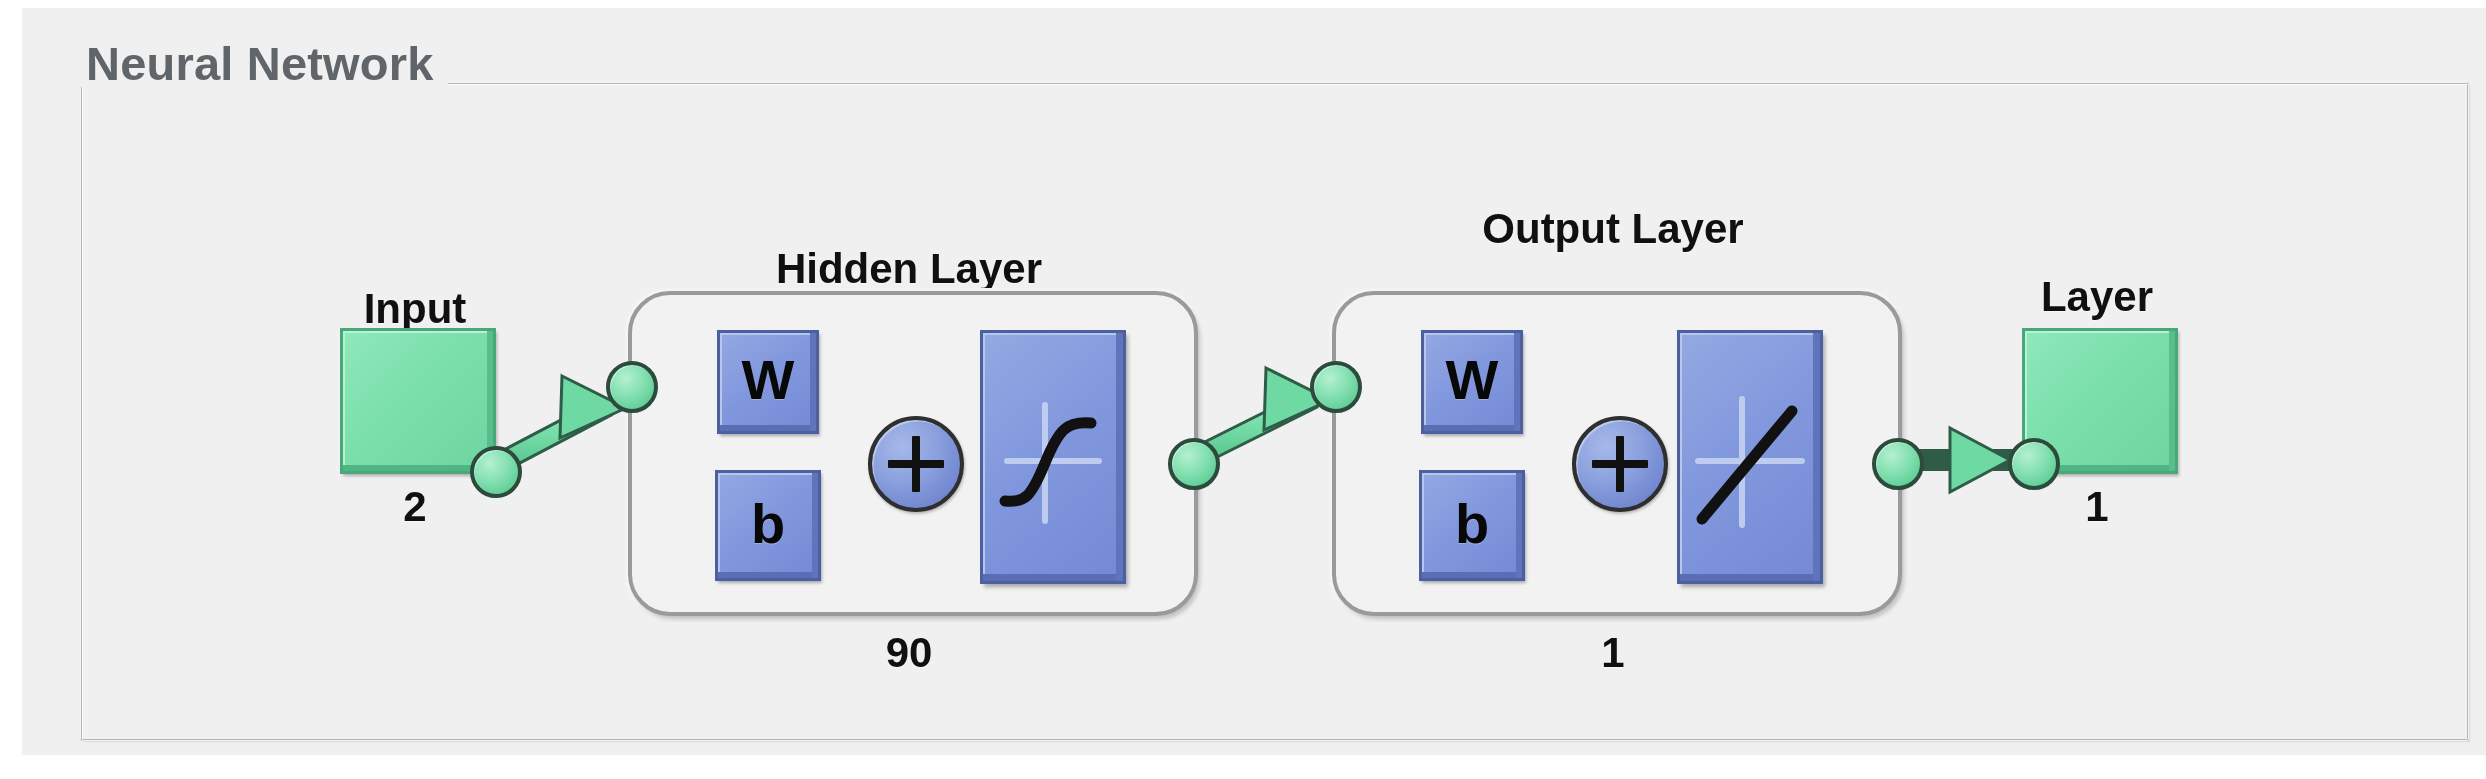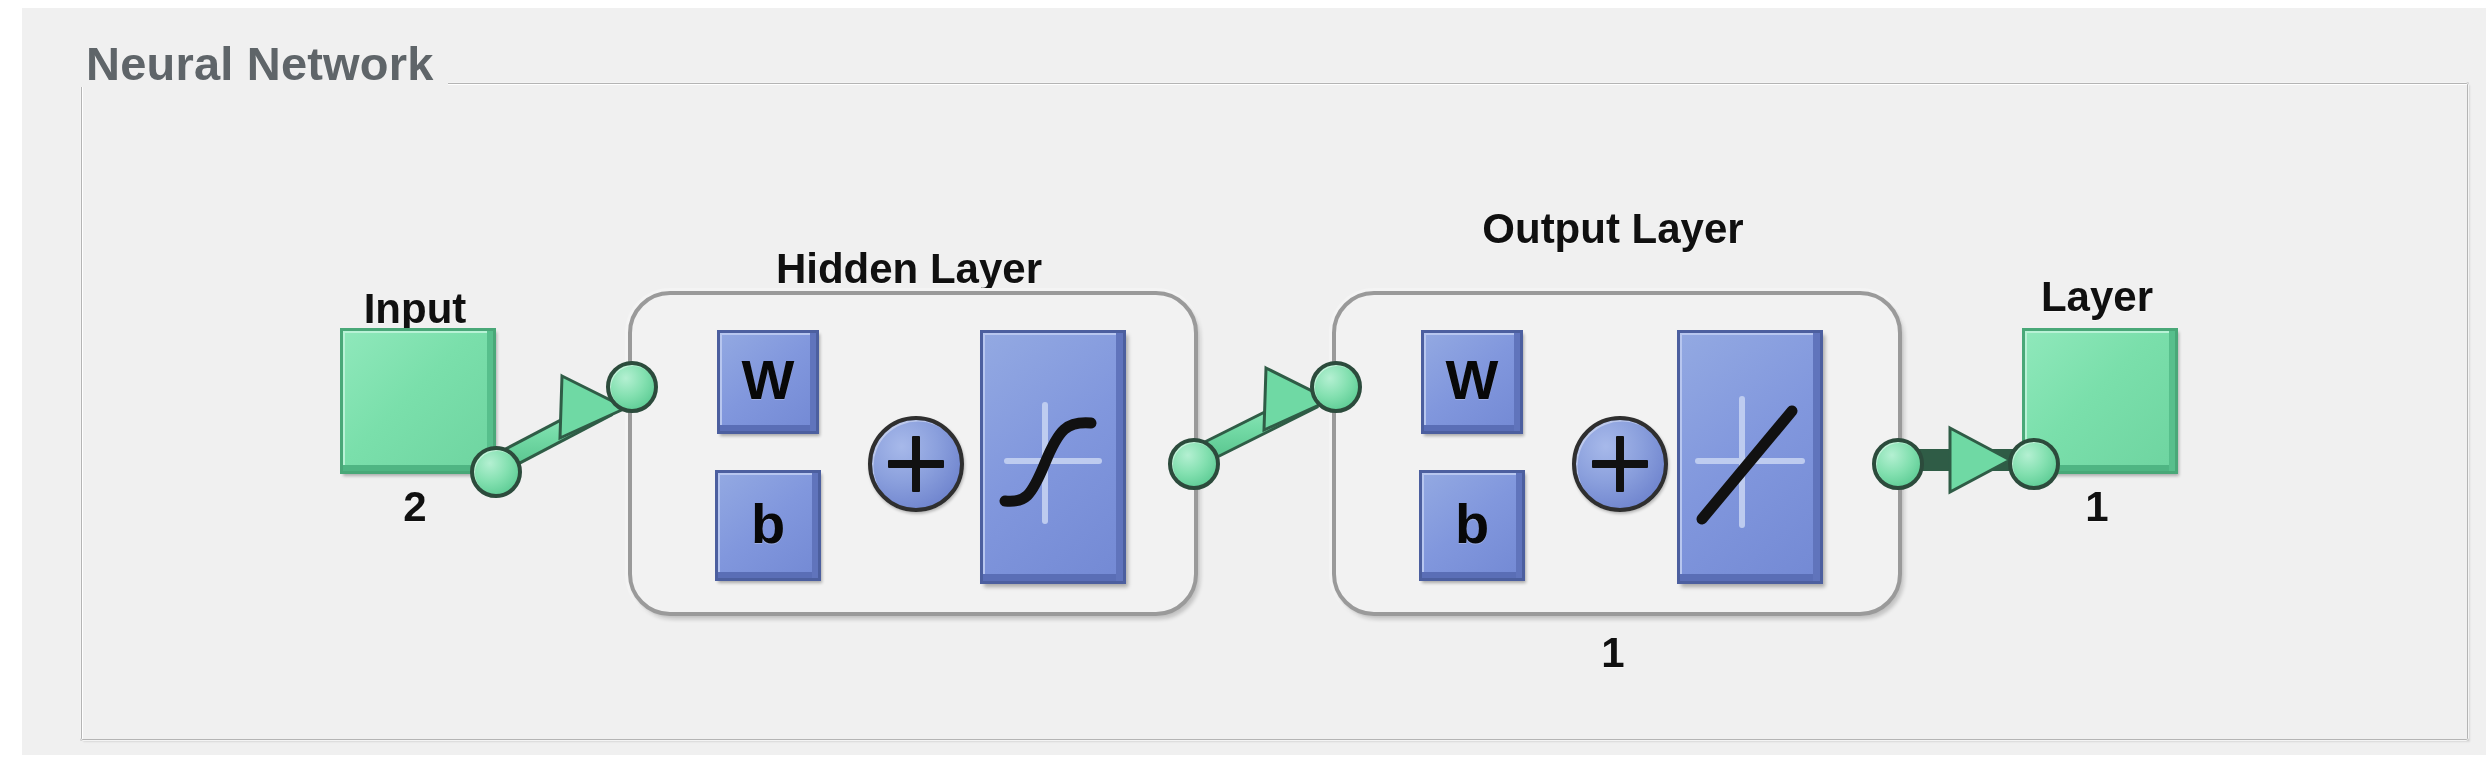--- a/index.html
+++ b/index.html
@@ -231,20 +231,21 @@
             <path d="M 1872 452 L 2006 452" stroke="#2f5c46" stroke-width="22"></path>
             <path d="M 1872 452 L 2006 452" stroke="url(#wireG)" stroke-width="16"></path>
             <path d="M 1928 420 L 1988 452 L 1928 484 Z" fill="#6fd9a4" stroke="#2f5c46" stroke-width="3"></path>
           </g>
 
         </g>
       </svg>
 
       <div class="layerbox" style="left:606px;top:283px;width:562px;height:317px;"></div>
       <div class="lbl big" style="left:606px;top:200px;width:562px;margin-top:40px;">Hidden Layer</div>
+      <div class="lbl num" style="left:606px;top:624px;width:562px;">90</div>
 
       <div class="layerbox" style="left:1310px;top:283px;width:562px;height:317px;"></div>
       <div class="lbl big" style="left:1310px;top:200px;width:562px;">Output Layer</div>
       <div class="lbl num" style="left:1310px;top:624px;width:562px;">1</div>
 
       <div class="lbl big" style="left:318px;top:268px;width:150px;margin-top:12px;">Input</div>
       <div class="ioblock" style="left:318px;top:320px;width:150px;height:140px;"></div>
       <div class="lbl num" style="left:318px;top:478px;width:150px;">2</div>
       <div class="dot" style="left:448px;top:438px;width:44px;height:44px;"></div>
 

